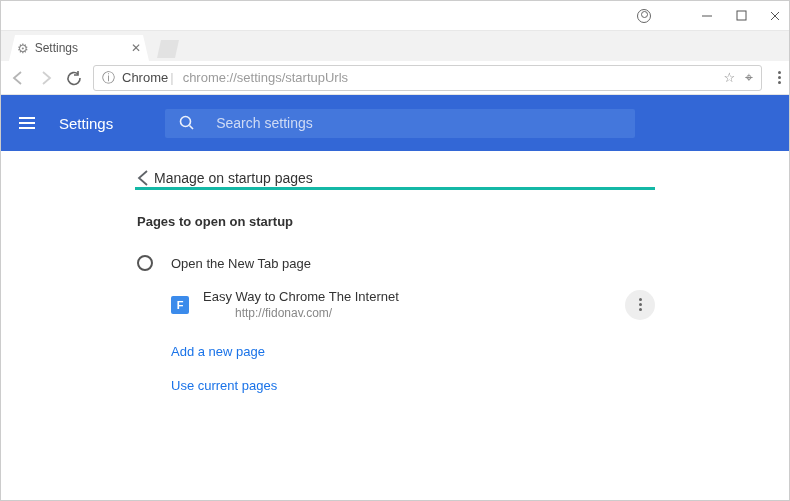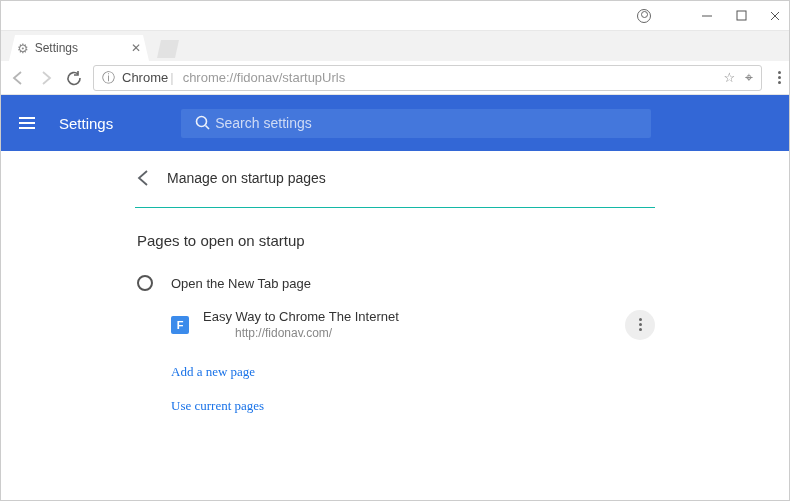--- a/index.html
+++ b/index.html
@@ -29,47 +29,47 @@
 .omnibox .url { color: #9b9b9b; }
 .omnibox .right { margin-left: auto; display: flex; align-items: center; gap: 10px; color: #888; }
 .kebab { display: flex; flex-direction: column; gap: 2px; }
 .kebab span { width: 3px; height: 3px; background: #666; border-radius: 50%; }
 
 
 .bluebar { height: 56px; background: #3367d6; display: flex; align-items: center; padding: 0 18px; gap: 24px; }
 .hamburger { display: flex; flex-direction: column; gap: 3px; }
 .hamburger span { width: 16px; height: 2px; background: #fff; }
 .settings-title { color: #fff; font-size: 15px; }
-.searchbox { flex: 0 0 470px; height: 29px; background: #4477dc; border-radius: 2px; display: flex; align-items: center; padding: 0 14px; gap: 4px; margin-left: 44px; }
+.searchbox { flex: 0 0 470px; height: 29px; background: #4477dc; border-radius: 2px; display: flex; align-items: center; padding: 0 14px; gap: 21px; margin-left: 28px; }
 .searchbox .mag { color: #fff; opacity: 0.9; }
 .searchbox input { background: transparent; border: none; outline: none; color: #fff; font-size: 14px; width: 100%; }
 .searchbox input::placeholder { color: #cfdbf5; }
 
 
 .content { padding: 0 0 0 0; display: flex; justify-content: center; }
 .panel { width: 520px; padding-top: 18px; }
-.panel-head { display: flex; align-items: center; gap: 14px; padding-bottom: 20px; border-bottom: 1px solid #14b8a6; }
+.panel-head { display: flex; align-items: center; gap: 1px; border-bottom: 3px solid #14b8a6; }
 .panel-head .back { color: #606060; }
 .panel-head h2 { font-size: 14px; font-weight: 500; color: #333; }
 
-.section-title { font-size: 15px; color: #333; margin: 24px 0 16px 2px; font-weight: 400; }
+.section-title { font-size: 13px; color: #333; margin: 24px 0 16px 2px; font-weight: 700; }
 
 .option { display: flex; align-items: flex-end; gap: 18px; padding: 10px 2px; font-size: 13px; color: #333; }
 .radio { width: 16px; height: 16px; border: 2px solid #555; border-radius: 50%; position: relative; flex-shrink: 0; }
 .radio.checked { border-color: #1a73e8; }
 .radio.checked::after { content:''; position: absolute; width: 8px; height: 8px; background: #1a73e8; border-radius: 50%; left: 2px; top: 2px; }
 
 .page-entry { display: flex; align-items: center; margin-left: 36px; padding: 8px 0 8px 0; }
 .favicon { width: 18px; height: 18px; background: #3b8beb; color: #fff; font-size: 11px; font-weight: bold; display: flex; align-items: center; justify-content: center; border-radius: 2px; margin-right: 14px; }
 .page-text .pt-title { font-size: 13px; color: #333; }
 .page-text .pt-url { font-size: 12px; color: #888; margin-top: 2px; margin-left: 32px; }
 .more-btn { margin-left: auto; width: 30px; height: 30px; background: #eee; border-radius: 50%; display: flex; align-items: center; justify-content: center; }
 
 .link-row { margin-left: 36px; padding: 14px 0 6px 0; }
-.link-row a { color: #1a73e8; font-size: 13px; text-decoration: none; cursor: pointer; font-family: Liberation Serif, serif; }
+.link-row a { color: #1a73e8; font-size: 13px; text-decoration: none; cursor: pointer; }
 
 svg { display: block; }
 </style>
 </head>
 <body>
 
 <div class="titlebar">
   <div class="win-icons">
     <div class="avatar"></div>
     <div class="ic">
@@ -116,21 +116,21 @@
         <path d="M12 4 A6 6 0 1 0 14 8" fill="none" stroke="#666" stroke-width="1.6"></path>
         <path d="M12 1 L12 5 L8 5" fill="none" stroke="#666" stroke-width="1.6"></path>
       </svg>
   </div>
   <div class="omnibox">
     <span style="color:#888">ⓘ</span>
     <span class="chip">
       <span>Chrome</span>
         <span class="pipe">|</span>
     </span>
-    <span class="url">chrome://fidonav/startupUrls</span>
+    <span class="url">chrome://settings/startupUrls</span>
     <div class="right">
       <span>☆</span>
       <span style="font-size:14px;color:#777">⌖</span>
     </div>
   </div>
   <div class="kebab" style="margin-left:6px">
     <span></span>
       <span></span>
       <span></span>
   </div>

